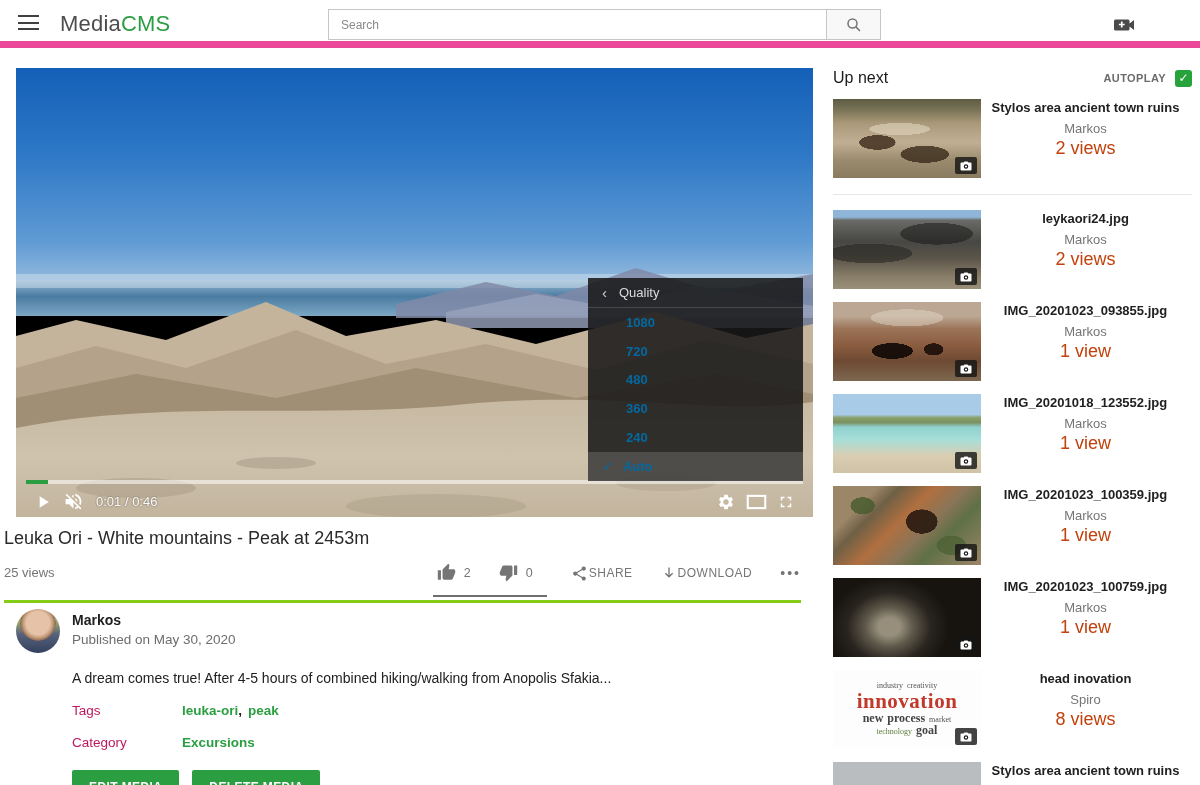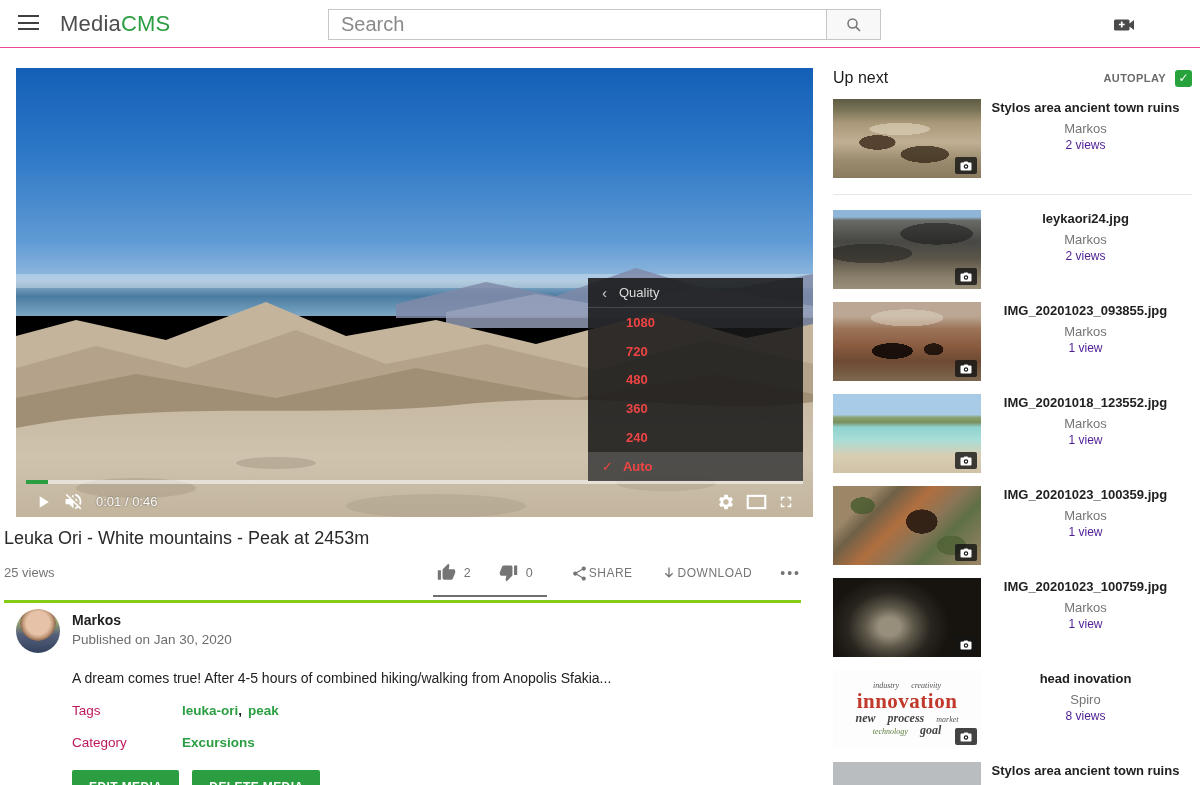--- a/index.html
+++ b/index.html
@@ -5,31 +5,31 @@
   * { margin:0; padding:0; box-sizing:border-box; }
   html,body { width:1200px; height:785px; }
   body {
     position:relative; overflow:hidden; background:#fff;
     font-family:"Liberation Sans","DejaVu Sans",sans-serif; color:#212121;
   }
 
   
   .topbar {
     position:absolute; top:0; left:0; width:1200px; height:48px;
-    background:#fff; border-bottom:1px solid #ec4899; z-index:50;
+    background:#fff; border-bottom:7px solid #ec4899; z-index:50;
   }
   .hamburger { position:absolute; left:18px; top:15px; width:21px; height:17px; cursor:pointer; }
   .hamburger i { display:block; height:2px; background:#404040; margin-bottom:4.5px; }
   .logo { position:absolute; left:60px; top:11px; font-size:22px; letter-spacing:.2px; cursor:pointer; }
   .logo .lg-media { color:#4d4d4d; }
   .logo .lg-cms { color:#2b9e41; }
   .searchwrap { position:absolute; left:328px; top:9px; display:flex; }
   .searchwrap input {
     width:498px; height:31px; border:1px solid #c6c6c6; border-right:none;
-    padding:0 12px; font-size:20px; color:#1d4ed8; outline:none;
+    padding:0 12px; font-size:12px; color:#1d4ed8; outline:none;
     font-family:"Liberation Sans","DejaVu Sans",sans-serif;
   }
   .searchwrap input::placeholder { color:#8a8a8a; }
   .search-btn {
     width:55px; height:31px; background:#f8f8f8; border:1px solid #c6c6c6;
     display:flex; align-items:center; justify-content:center; cursor:pointer;
   }
   .upload-ic { position:absolute; left:1113px; top:14px; width:24px; height:20px; cursor:pointer; }
   .avatar-top {
     position:absolute; left:1159px; top:8px; width:30px; height:30px; border-radius:50%; cursor:pointer;
@@ -56,21 +56,21 @@
     position:absolute; left:572px; top:210px; width:215px;
     background:rgba(24,24,24,.87); color:#f1f1f1; z-index:5; cursor:default;
   }
   .qmenu-head {
     height:30px; display:flex; align-items:center; padding-left:14px;
     border-bottom:1px solid rgba(255,255,255,.15); color:#dcdcdc; font-size:13px; cursor:pointer;
   }
   .qmenu-head .chev { margin-right:12px; font-size:15px; color:#cfcfcf; }
   .qmenu-item {
     height:28.8px; display:flex; align-items:center; padding-left:38px;
-    font-size:13px; font-weight:bold; color:#ef4444; cursor:pointer;
+    font-size:13px; font-weight:bold; color:#0369a1; cursor:pointer;
   }
   .qmenu-item.selected { background:rgba(255,255,255,.15); padding-left:14px; }
   .qmenu-item.selected .chk { margin-right:10px; font-size:13px; }
 
   .progress { position:absolute; left:10px; right:10px; top:412px; height:4px;
     background:rgba(255,255,255,.55); z-index:4; cursor:pointer; }
   .progress .played { height:100%; width:22px; background:#2b9e41; }
   .ctrls {
     position:absolute; left:0; right:0; top:418px; height:31px; z-index:4;
     display:flex; align-items:center; padding:0 12px;
@@ -125,21 +125,21 @@
   .sb-item { display:flex; margin-bottom:13px; cursor:pointer; }
   .sb-item.first { border-bottom:1px solid #e6e6e6; padding-bottom:16px; margin-bottom:15px; }
   .thumb { width:148px; height:79px; flex:none; position:relative; background:#888; overflow:hidden; }
   .badge {
     position:absolute; right:4px; bottom:4px; width:22px; height:17px; border-radius:2px;
     background:rgba(20,20,20,.8); display:flex; align-items:center; justify-content:center;
   }
   .sb-info { margin-left:7px; padding-top:1px;text-align:center; }
   .sb-title { font-size:13px; font-weight:bold; color:#212121; line-height:16px; width:195px; }
   .sb-author { font-size:13px; color:#757575; margin-top:5px; }
-  .sb-views { font-size:12px; color:#4c1d95; margin-top:2px; }
+  .sb-views { font-size:18px; color:#c2410c; margin-top:2px; }
 
   
   .t1, .t8rocks { background:linear-gradient(180deg,#5d5c43 0%,#7a7457 14%,#a99878 30%,#c0af93 55%,#9a8a6e 78%,#8a7a5f 100%); }
   .t1::before { content:""; position:absolute; inset:0;
     background:radial-gradient(ellipse 30px 12px at 30% 55%, rgba(60,40,25,.8) 0 60%, transparent 61%),
                radial-gradient(ellipse 40px 14px at 62% 70%, rgba(50,35,20,.75) 0 60%, transparent 61%),
                radial-gradient(ellipse 50px 10px at 45% 38%, rgba(235,225,205,.5) 0 60%, transparent 61%); }
   .t2 { background:linear-gradient(180deg,#8fb6d8 0 9%,#6a6a66 13%,#474744 40%,#5c564a 62%,#8a7f6a 85%,#9a8f78 100%); }
   .t2::before { content:""; position:absolute; inset:0;
     background:radial-gradient(ellipse 60px 18px at 70% 30%, rgba(20,20,20,.5) 0 60%, transparent 61%),
@@ -152,21 +152,21 @@
   .t4 { background:linear-gradient(180deg,#a8cce8 0 26%,#8aa06b 30%,#7a9060 36%,#8fd2cf 42%,#a8ded8 58%,#d9cdb2 78%,#cfc2a6 100%); }
   .t5 { background:linear-gradient(135deg,#9c8668 0 20%,#6f6046 30%,#b06f3f 45%,#8a7557 60%,#5f7046 72%,#9c8668 100%); }
   .t5::before { content:""; position:absolute; inset:0;
     background:radial-gradient(ellipse 26px 20px at 60% 45%, rgba(35,20,12,.85) 0 60%, transparent 61%),
                radial-gradient(ellipse 20px 14px at 20% 25%, rgba(70,90,45,.8) 0 60%, transparent 61%),
                radial-gradient(ellipse 24px 16px at 80% 75%, rgba(75,95,50,.7) 0 60%, transparent 61%); }
   .t6 { background:radial-gradient(ellipse 60px 50px at 38% 62%, #978f7c 0 18%, #5e584a 40%, #28241e 70%, #17140f 100%); }
   .t7 { background:#fdfdfd; color:#3c3c3c; font-family:"Liberation Serif","DejaVu Serif",serif;
         display:flex; flex-direction:column; align-items:center; justify-content:center; line-height:1.02; }
   .t7 .w-big { color:#c0392b; font-weight:bold; font-size:21px; letter-spacing:.5px; }
-  .t7 .w-row { font-size:8px; color:#555; display:flex; gap:12px; align-items:baseline;font-style:italic; }
+  .t7 .w-row { font-size:8px; color:#555; display:flex; gap:4px; align-items:baseline; }
   .t7 .w-md { font-size:12px; font-weight:bold; color:#444; }
   .t7 .w-grn { color:#5a7a3a; }
   .t8 { background:linear-gradient(180deg,#b9bdc0 0 40%,#9aa0a4 62%,#7d8286 80%,#6f7578 100%); }
 
   .ic-gray { fill:#757575; }
   svg { display:block; }
 </style>
 </head>
 <body>
 
@@ -338,21 +338,21 @@
       <div class="more-dots">•••</div>
     </div>
   </div>
 </div>
 
 <div class="infoblock">
   <div class="author-row">
     <div class="avatar-big"></div>
     <div class="author-txt">
       <div class="author-name">Markos</div>
-      <div class="published">Published on Jan 30, 2020</div>
+      <div class="published">Published on May 30, 2020</div>
     </div>
   </div>
   <div class="descr">A dream comes true! After 4-5 hours of combined hiking/walking from Anopolis Sfakia...</div>
   <div class="metarow">
     <span class="mlabel">Tags</span>
     <span class="greenlink">leuka-ori</span>
       <span class="comma">,</span>
     <span class="greenlink">peak</span>
   </div>
   <div class="metarow">

